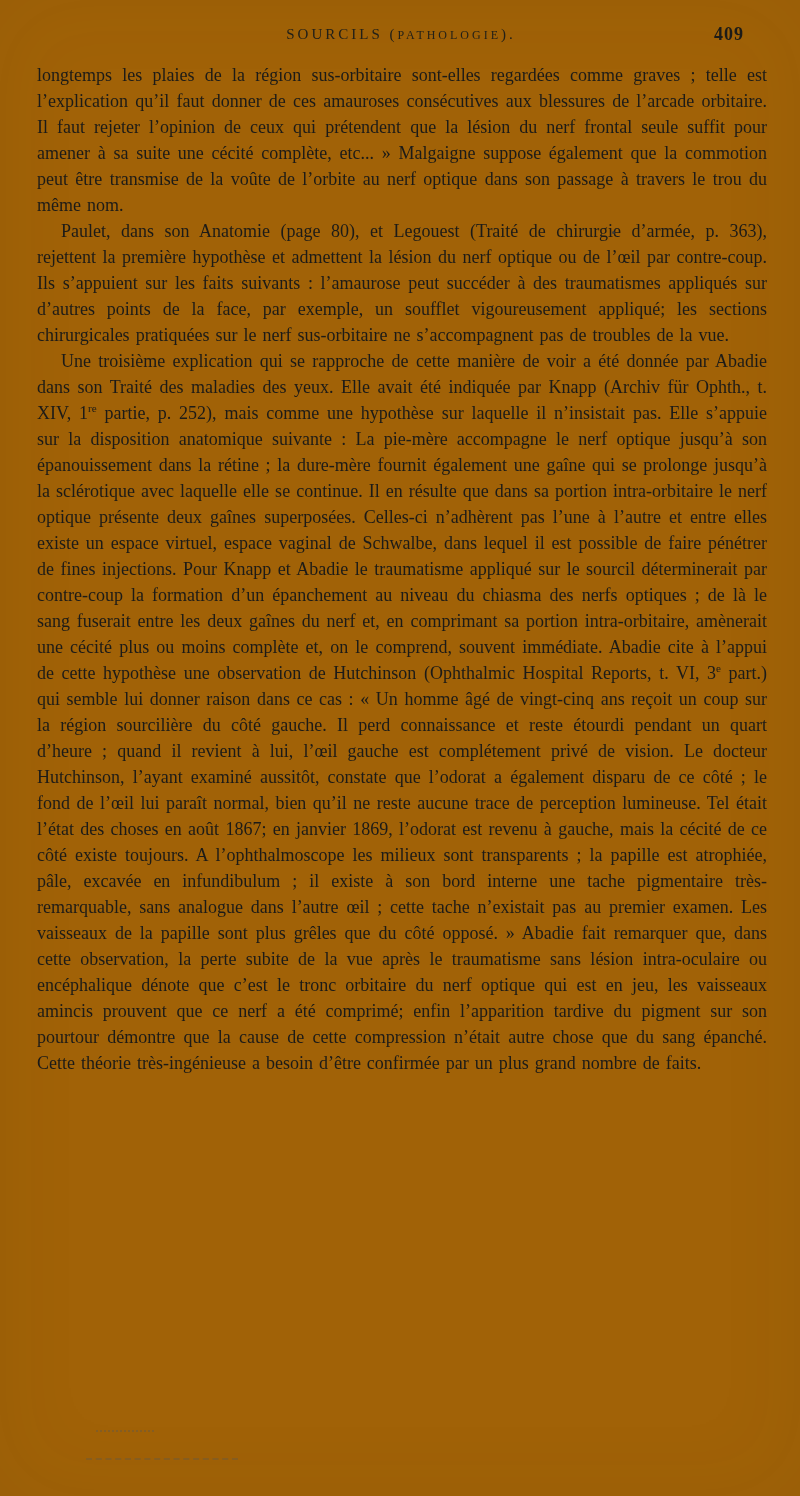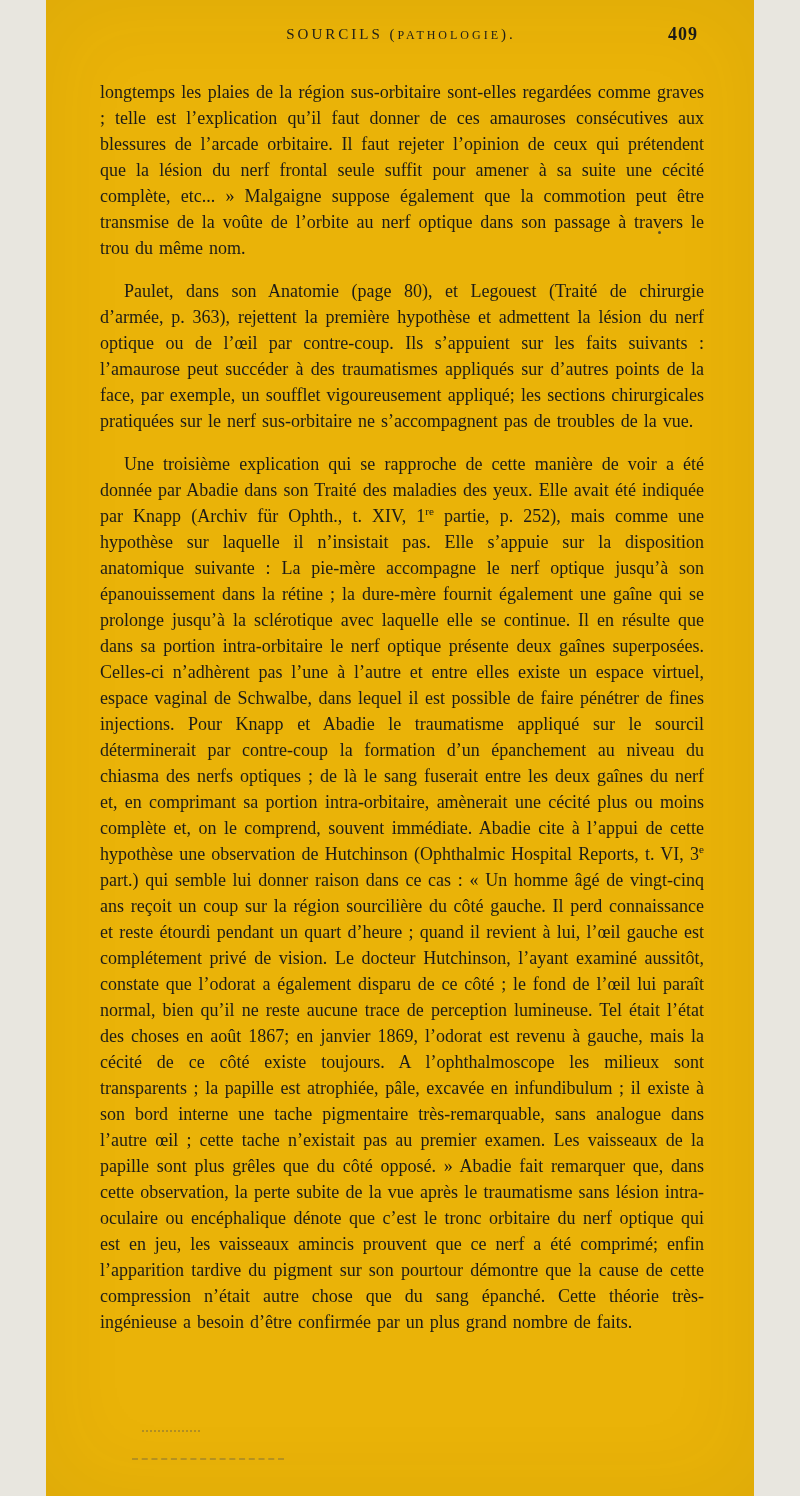--- a/index.html
+++ b/index.html
@@ -1,22 +1,22 @@
 <!DOCTYPE html>
 <html><head>
 <meta charset="utf-8">
 <title>Scanned book page</title>
 <style>
   html, body { margin: 0; padding: 0; background: #e8e6df; }
   .page {
     position: relative;
-    width: 708px;
+    width: 800px;
     height: 1496px;
     margin: 0 auto;
-    background: #eab308;
+    background: #a16207;
     box-shadow: inset 0 0 90px rgba(60,50,30,0.07);
     font-family: "Liberation Serif", "DejaVu Serif", serif;
     color: #1c1b18;
     overflow: hidden;
   }
   .running-header {
     position: absolute;
     top: 26px;
     left: 36px;
     right: 34px;
@@ -45,21 +45,21 @@
   .page-body {
     position: absolute;
     top: 62px;
     left: 37px;
     right: 33px;
     text-align: justify;
     font-size: 18px;
     line-height: 26px;
     word-spacing: 1.5px;
   }
-  .page-body p { margin: 17px; padding: 0; }
+  .page-body p { margin: 0; padding: 0; }
   .page-body p.indent { text-indent: 24px; }
   .italic { }
   sup { font-size: 0.62em; line-height: 0; vertical-align: super; letter-spacing: 0; }
   .ink-dot {
     position: absolute;
     top: 231px; left: 612px;
     width: 3px; height: 3px;
     border-radius: 50%;
     background: #3a3a38;
     opacity: 0.85;

